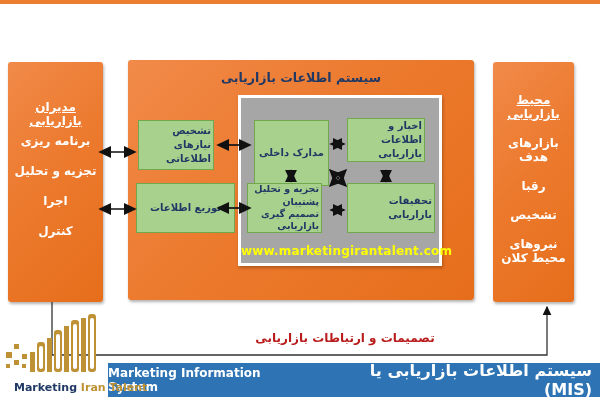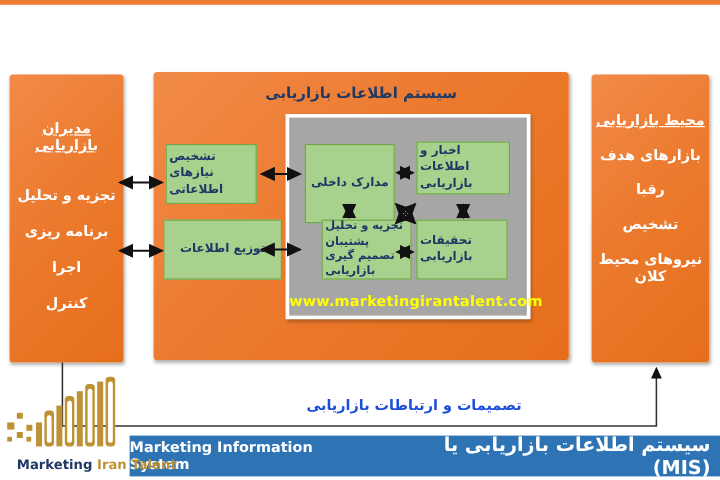--- a/index.html
+++ b/index.html
@@ -8,54 +8,54 @@
     font-family:"DejaVu Sans", sans-serif; overflow:hidden;
   }
   .top-strip { position:absolute; left:0; top:0; width:600px; height:4px; background:#ED7D31; }
 
   .panel {
     position:absolute; background:linear-gradient(135deg,#F18A49 0%,#EC7A2E 45%,#E66E1B 100%);
     border-radius:3px; box-shadow:1px 2px 3px rgba(0,0,0,.3);
     color:#fff; text-align:center; box-sizing:border-box;
   }
   .panel.left  { left:8px;   top:62px; width:95px;  height:240px; padding-top:38px; }
-  .panel.right { left:493px; top:62px; width:98px; height:240px; padding-top:31px; }
+  .panel.right { left:493px; top:62px; width:81px; height:240px; padding-top:31px; }
   .panel.center{ left:128px; top:60px; width:346px; height:240px; }
 
-  .panel-header { font-weight:bold; font-size:12px; text-decoration:underline; direction:rtl; margin-bottom:28px; }
+  .panel-header { font-weight:bold; font-size:12px; text-decoration:underline; direction:rtl; margin-bottom:6px; }
   .panel-item   { font-weight:bold; font-size:12px; direction:rtl; margin-bottom:16px; }
   .panel.right .panel-item { margin-bottom:15px; }
   .panel.right .panel-header { margin-bottom:15px; }
 
   .center-title { position:absolute; top:10px; left:0; right:0; text-align:center;
     color:#1F3864; font-weight:bold; font-size:12.5px; direction:rtl; }
 
   .gray-box { position:absolute; left:110px; top:35px; width:204px; height:171px;
     background:#A6A6A6; border:3px solid #ffffff; box-sizing:border-box;
     box-shadow:1px 2px 3px rgba(0,0,0,.25); }
 
   .green-box { position:absolute; background:#A9D18E; border:1.5px solid #72A84D;
     color:#1F3864; font-weight:bold; font-size:10px; line-height:1.4;
-    display:flex; align-items:center; justify-content:center; text-align:left;
+    display:flex; align-items:center; justify-content:center; text-align:right;
     direction:rtl; padding:2px; box-sizing:border-box; }
 
   #box-needs      { left:10px;  top:60px;  width:76px; height:50px; }
   #box-distribute { left:8px;  top:123px; width:99px; height:50px; }
   #box-internal   { left:13px;  top:22px;  width:75px; height:66px; }
   #box-intel      { left:106px; top:20px;  width:78px; height:44px; }
-  #box-dss        { left:27px;  top:85px;  width:75px; height:50px; font-size:9.5px; line-height:1.3; }
-  #box-research   { left:106px; top:85px;  width:76px; height:50px; }
+  #box-dss        { left:6px;  top:85px;  width:75px; height:50px; font-size:9.5px; line-height:1.3; }
+  #box-research   { left:106px; top:85px;  width:88px; height:50px; }
 
   .watermark { position:absolute; left:0; right:0; top:146px; text-align:center;
     color:#FFFF00; font-weight:bold; font-size:12px; letter-spacing:.2px; }
 
   .overlay { position:absolute; left:0; top:0; z-index:5; pointer-events:none; }
 
   .flow-label { position:absolute; left:230px; top:331px; width:230px; text-align:center;
-    font-size:12px; font-weight:bold; color:#1d4ed8; direction:rtl; z-index:4; }
+    font-size:12px; font-weight:bold; color:#b91c1c; direction:rtl; z-index:4; }
 
   .footer-bar { position:absolute; left:108px; top:363px; width:492px; height:34px;
     background:#2E74B5; display:flex; align-items:center; justify-content:flex-end;
     gap:16px; padding-right:8px; box-sizing:border-box; color:#fff; z-index:3; }
   .footer-en { font-size:12px; font-weight:600; }
   .footer-fa { font-size:16px; font-weight:600; direction:rtl; }
 
   .logo { position:absolute; left:2px; top:312px; width:112px; z-index:6; }
   .logo-text { font-size:11px; font-weight:bold; margin-top:1px; white-space:nowrap;margin-left:12px; }
   .logo-text .primary { color:#1F3864; }
@@ -89,22 +89,22 @@
     </g>
     <g stroke="#111" stroke-width="1.5" fill="none">
       <line x1="330" y1="170" x2="346" y2="186" marker-start="url(#ahs)" marker-end="url(#ah)"></line>
       <line x1="346" y1="170" x2="330" y2="186" marker-start="url(#ahs)" marker-end="url(#ah)"></line>
     </g>
     <path d="M52,302 L52,355 L547,355 L547,307" stroke="#333" stroke-width="1.3" fill="none" marker-end="url(#ah)"></path>
   </svg>
 
   <div class="panel left">
     <div class="panel-header">مدیران بازاریابی</div>
+    <div class="panel-item">برنامه ریزی</div>
     <div class="panel-item">تجزیه و تحلیل</div>
-    <div class="panel-item">برنامه ریزی</div>
     <div class="panel-item">اجرا</div>
     <div class="panel-item">کنترل</div>
   </div>
 
   <div class="panel center">
     <div class="center-title">سیستم اطلاعات بازاریابی</div>
 
     <div class="green-box" id="box-needs">تشخیص نیازهای اطلاعاتی</div>
     <div class="green-box" id="box-distribute">توزیع اطلاعات</div>
 

